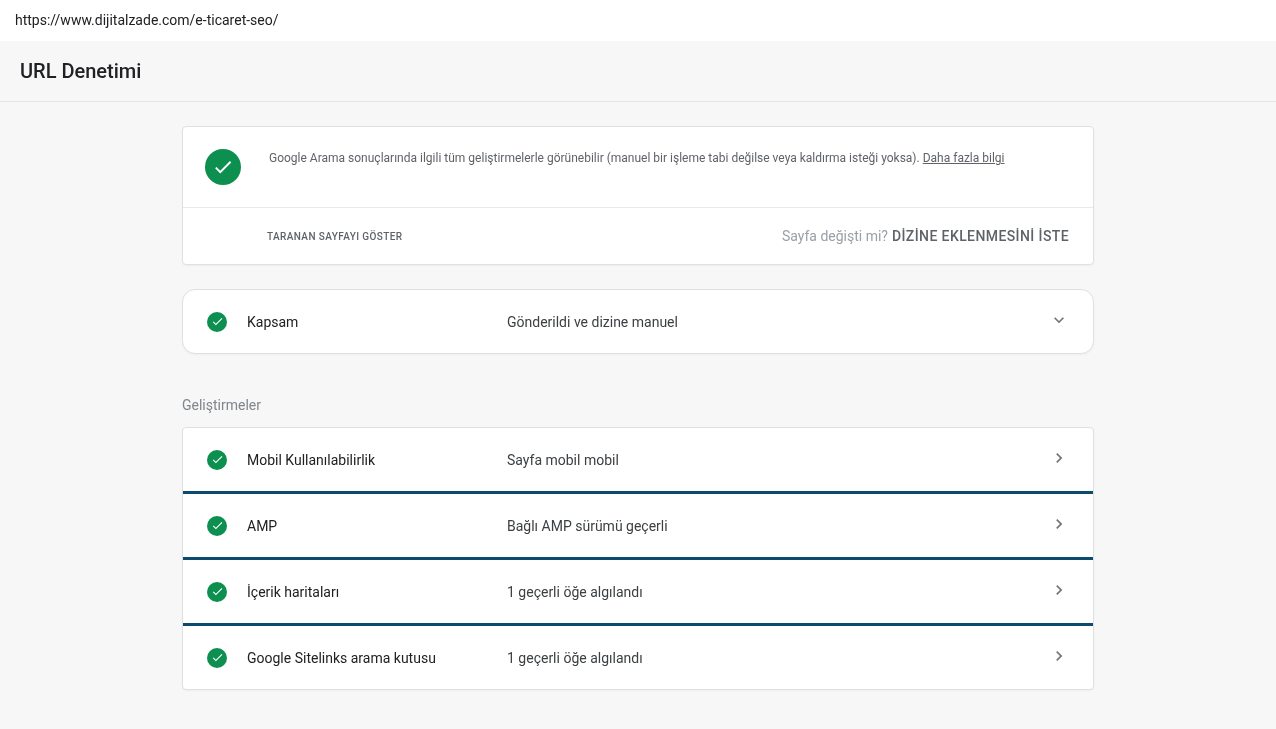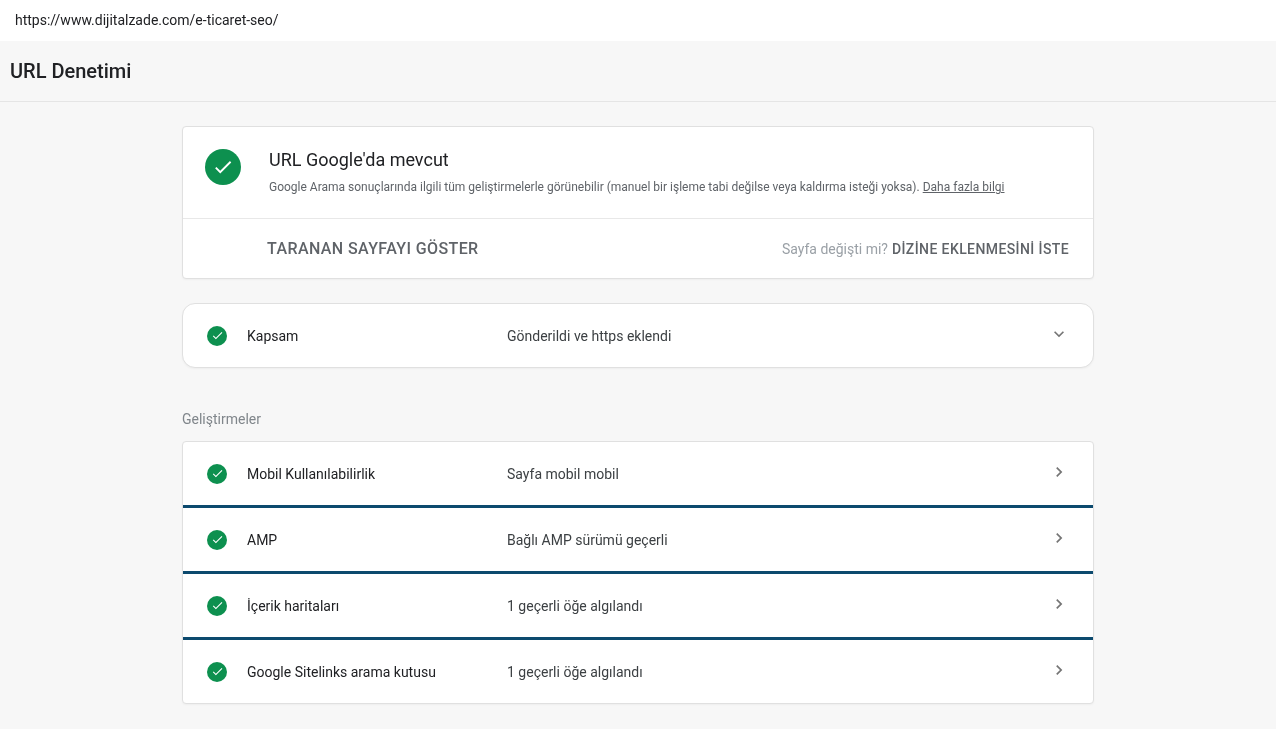--- a/index.html
+++ b/index.html
@@ -12,21 +12,21 @@
     .url-bar {
       background: #fff;
       padding: 12px 15px;
       font-size: 14px;
       color: #202124;
       border-bottom: 1px solid #fff;
       box-shadow: 0 1px 3px rgba(0,0,0,0.08);
     }
     .page-title-bar {
       background: #f7f7f7;
-      padding: 18px 10px;
+      padding: 18px 20px;
       border-bottom: 1px solid #e5e5e5;
     }
     .page-title {
       font-size: 20px;
       font-weight: 500;
       color: #202124;
     }
     .content-area {
       max-width: 912px;
       margin: 0 auto;
@@ -75,21 +75,21 @@
       cursor: pointer;
     }
     .status-card-actions {
       display: flex;
       align-items: center;
       padding: 20px 24px 20px 84px;
     }
     .action-btn-primary {
       color: #5f6368;
       font-weight: 500;
-      font-size: 16px;
+      font-size: 10px;
       letter-spacing: 0.4px;
       text-transform: none;
       cursor: pointer;
       text-align: right;
     }
     .spacer { flex: 1; }
     .action-hint {
       color: #9aa0a6;
       font-size: 14px;
       margin-right: 4px;
@@ -157,21 +157,20 @@
 <div class="content-area">
 
   <div class="card">
     <div class="status-card-top">
       <div class="big-check">
         <svg viewBox="0 0 24 24">
             <path d="M9 16.17L4.83 12l-1.42 1.41L9 19 21 7l-1.41-1.41z"></path>
           </svg>
       </div>
       <div class="status-text-block">
-        <div class="status-title">URL Google'da mevcut</div>
         <div class="status-desc">
           <span>Google Arama sonuçlarında ilgili tüm geliştirmelerle görünebilir (manuel bir işleme tabi değilse veya kaldırma isteği yoksa). </span><span class="link">Daha fazla bilgi</span>
         </div>
       </div>
     </div>
     <div class="status-card-actions">
       <span class="action-btn-primary">TARANAN SAYFAYI GÖSTER</span>
       <span class="spacer"></span>
       <span class="action-hint">Sayfa değişti mi?</span>
       <span class="action-btn-secondary">DİZİNE EKLENMESİNİ İSTE</span>
@@ -179,21 +178,21 @@
   </div>
 
   <div class="card coverage-card">
     <div class="row">
       <div class="small-check">
         <svg viewBox="0 0 24 24">
             <path d="M9 16.17L4.83 12l-1.42 1.41L9 19 21 7l-1.41-1.41z"></path>
           </svg>
       </div>
       <div class="row-label">Kapsam</div>
-      <div class="row-value">Gönderildi ve https eklendi</div>
+      <div class="row-value">Gönderildi ve dizine manuel</div>
       <div class="row-icon">
         <svg viewBox="0 0 24 24">
             <path d="M7.41 8.59L12 13.17l4.59-4.58L18 10l-6 6-6-6 1.41-1.41z"></path>
           </svg>
       </div>
     </div>
   </div>
 
   <div class="section-header">Geliştirmeler</div>
 

